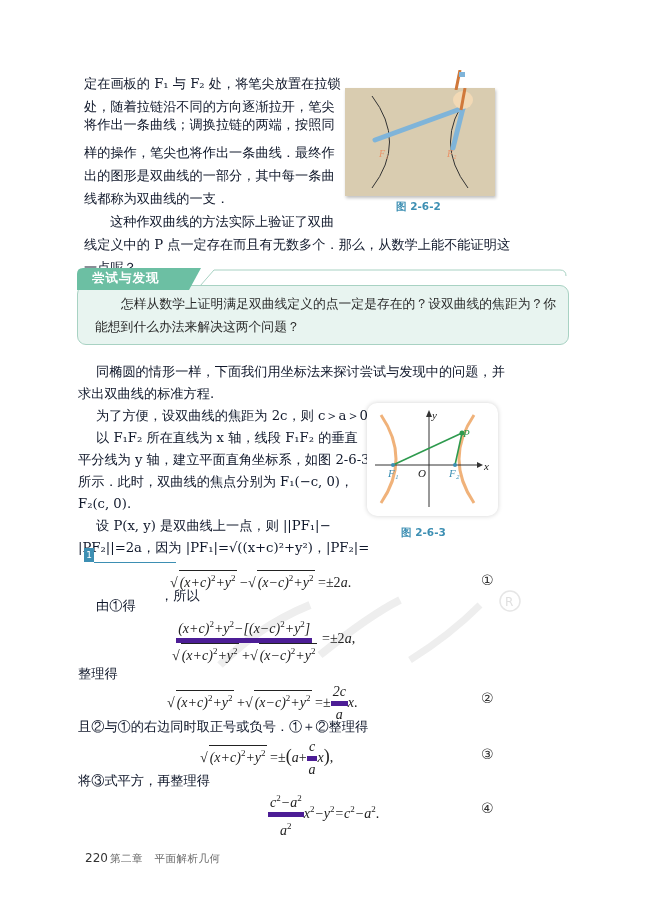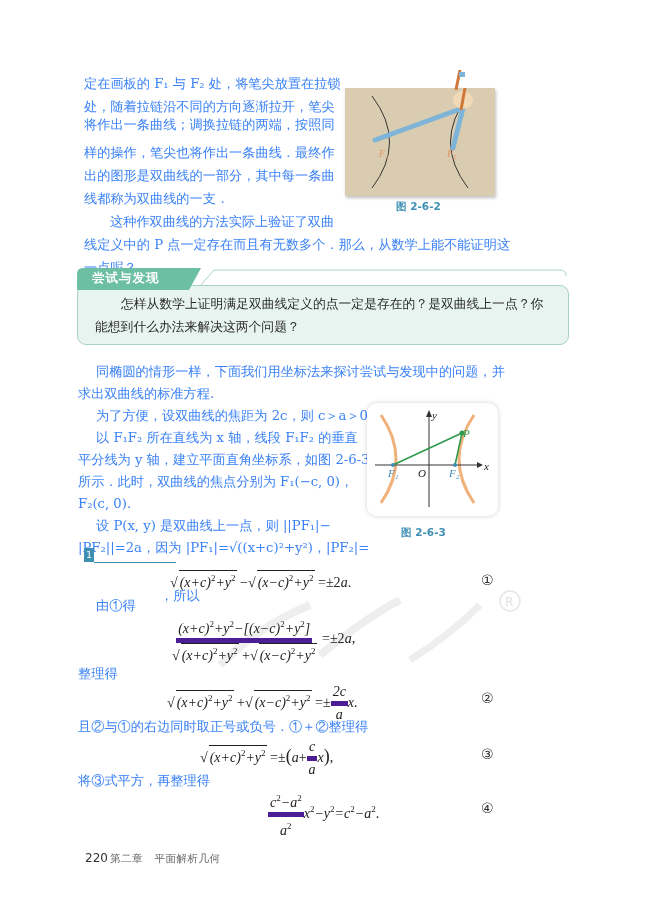--- a/index.html
+++ b/index.html
@@ -1,21 +1,21 @@
 <!DOCTYPE html>
 <html><head>
 <meta charset="utf-8">
 <style>
   html, body { margin:0; padding:0; }
   body {
     width:658px; height:921px; background:#ffffff; position:relative; overflow:hidden;
     font-family: "DejaVu Serif", "Liberation Serif", serif; color:#222;
   }
   .abs { position:absolute; }
-  .p { font-size:13.2px; line-height:21px; color:#3b82f6; white-space:nowrap; }
+  .p { font-size:13.2px; line-height:21px; color:#0f172a; white-space:nowrap; }
   .m { font-family:"Liberation Serif","DejaVu Serif",serif; font-style:italic; }
   .eq { font-family:"Liberation Serif","DejaVu Serif",serif; font-size:14px; color:#222; white-space:nowrap; }
   .eqno { font-family:"DejaVu Sans", sans-serif; font-size:14px; color:#333; }
   sup { font-size:9px; vertical-align: 6px; font-style:normal; }
   .sqrt { display:inline-block; border-top:1px solid #222; padding:0 1px; margin-left:1px; line-height:15px; }
   .radical { font-style:normal; }
   .frac { display:inline-flex; flex-direction:column; align-items:center; vertical-align:middle; }
   .frac .num { border-bottom:5px solid #4c1d95; padding:0 2px; line-height:18px; }
   .frac .den { line-height:18px; padding:0 2px; }
 
@@ -74,21 +74,21 @@
 <div class="abs caption" style="left:396px;top:200px;">图 2-6-2</div>
 
 <div class="abs tdbox"></div>
 <svg class="abs tdtab" viewBox="0 0 124 22">
   <path d="M0,22 L0,6 Q0,0 6,0 L124,0 L112,22 Z" fill="#6cbfa3"></path>
 </svg>
 <svg class="abs" style="left:200px;top:268px;" width="370" height="20">
   <path d="M0,18 L14,2 L360,2 Q366,2 366,8" stroke="#a8d2c3" stroke-width="1" fill="none"></path>
 </svg>
 <div class="abs tdtab-label">尝试与发现</div>
-<div class="abs tdtext" style="left:121px;top:292px;">怎样从数学上证明满足双曲线定义的点一定是存在的？是双曲线上一点？你</div>
+<div class="abs tdtext" style="left:121px;top:292px;">怎样从数学上证明满足双曲线定义的点一定是存在的？设双曲线的焦距为？你</div>
 <div class="abs tdtext" style="left:95px;top:315px;">能想到什么办法来解决这两个问题？</div>
 
 <div class="abs p" style="left:96px;top:361px;">同椭圆的情形一样，下面我们用坐标法来探讨尝试与发现中的问题，并</div>
 <div class="abs p" style="left:78px;top:383px;">求出双曲线的标准方程.</div>
 <div class="abs p" style="left:96px;top:405px;">为了方便，设双曲线的焦距为 2c，则 c＞a＞0.</div>
 <div class="abs p" style="left:96px;top:427px;">以 F₁F₂ 所在直线为 x 轴，线段 F₁F₂ 的垂直</div>
 <div class="abs p" style="left:78px;top:449px;">平分线为 y 轴，建立平面直角坐标系，如图 2-6-3</div>
 <div class="abs p" style="left:78px;top:471px;">所示．此时，双曲线的焦点分别为 F₁(−c, 0)，</div>
 <div class="abs p" style="left:78px;top:493px;">F₂(c, 0).</div>
 <div class="abs p" style="left:96px;top:515px;">设 P(x, y) 是双曲线上一点，则 ||PF₁|−</div>

